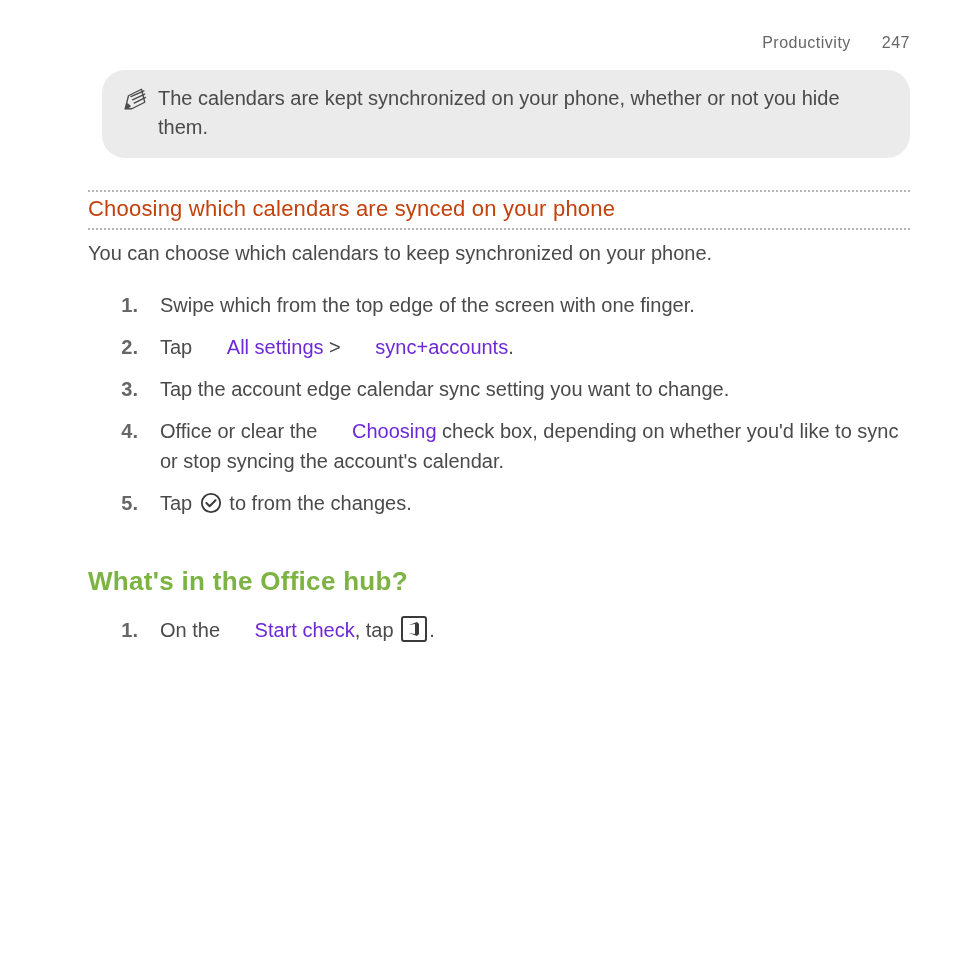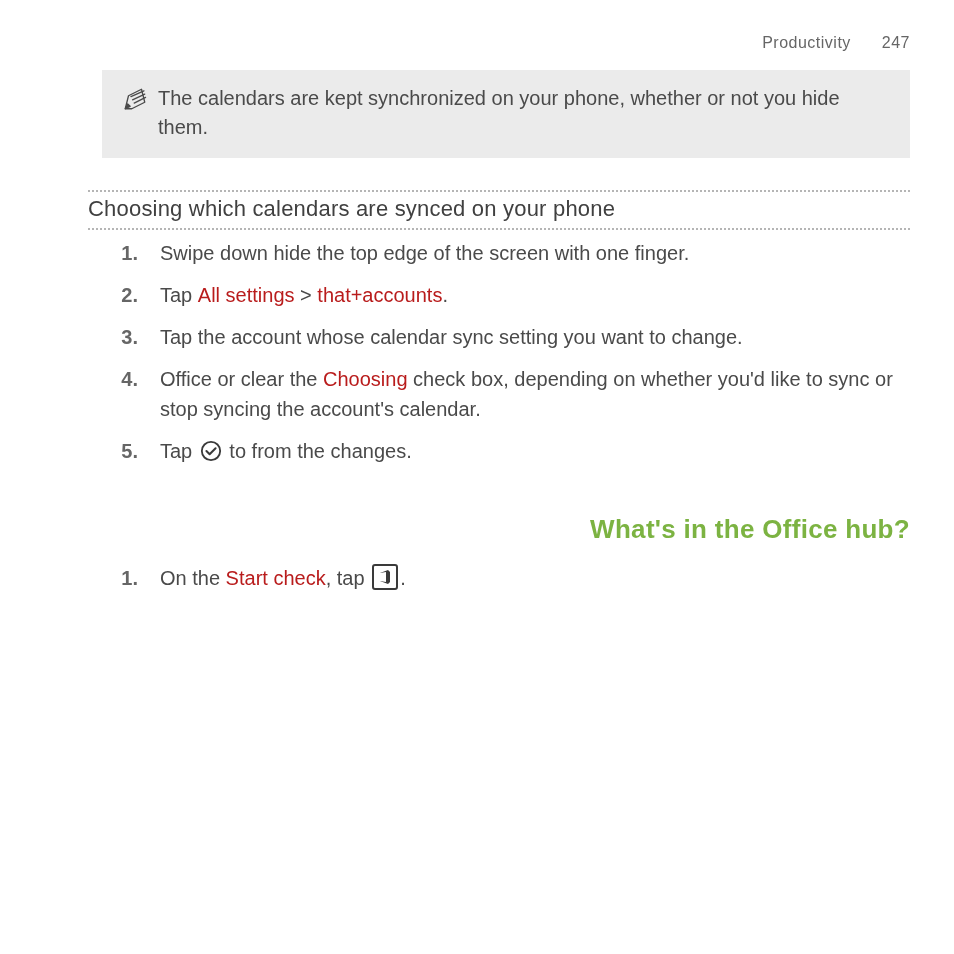--- a/index.html
+++ b/index.html
@@ -25,39 +25,40 @@
     letter-spacing: 0.5px;
   }
   .header .hdr-label { margin-right: 26px; }
   .note-box {
     background: #ebebeb;
     padding: 14px 20px 16px 20px;
     display: flex;
     align-items: flex-start;
     margin-bottom: 32px;
     margin-left: 14px;
+    border-radius: 23px;
   }
   .note-box .icon-wrap {
     width: 36px;
     flex: 0 0 36px;
     padding-top: 2px;
   }
   .note-box .note-text {
     font-size: 20px;
     line-height: 1.45;
     color: #4a4a4a;
   }
   .pencil-svg { width: 26px; height: 26px; }
   .dotted-h3-wrap { margin-bottom: 8px; }
   .dotted-line {
     border-top: 2px dotted #b5b5b5;
     height: 0;
   }
   .dotted-h3 {
-    color: #404040;
+    color: #c2410c;
     font-size: 22px;
     font-weight: 400;
     padding: 4px 0 6px 0;
     letter-spacing: 0.2px;
   }
   .body-para {
     font-size: 20px;
     line-height: 1.5;
     margin: 8px 0 22px 0;
   }
@@ -76,34 +77,33 @@
     width: 72px;
     flex: 0 0 72px;
     color: #666;
     text-align: right;
     padding-right: 22px;
     box-sizing: border-box;
     font-family: Arial, Helvetica, sans-serif;
     font-weight: 700;
   }
   ol.steps li .step-body { flex: 1; }
-  .b { font-family: Arial, Helvetica, sans-serif; color: #b91c1c; }
+  .b { font-family: Arial, Helvetica, sans-serif; color: #6d28d9; margin-left: 29px; }
   .inline-icon {
     display: inline-block;
     vertical-align: -4px;
     margin: 0 2px;
   }
   .h2-green {
     color: #7cb342;
     font-size: 26px;
     font-weight: 700;
     font-family: Arial, Helvetica, sans-serif;
     margin: 44px 0 18px 0;
     letter-spacing: 0.3px;
-    text-align: right;
   }
   .office-icon-box {
     display: inline-block;
     width: 22px;
     height: 22px;
     border: 2px solid #3a3a3a;
     border-radius: 3px;
     vertical-align: -5px;
     position: relative;
     margin: 0 2px;
@@ -138,35 +138,36 @@
     </div>
     <div class="note-text">The calendars are kept synchronized on your phone, whether or not you hide them.</div>
   </div>
 
   <div class="dotted-h3-wrap">
     <div class="dotted-line"></div>
     <div class="dotted-h3">Choosing which calendars are synced on your phone</div>
     <div class="dotted-line"></div>
   </div>
 
+  <p class="body-para">You can choose which calendars to keep synchronized on your phone.</p>
 
   <ol class="steps">
     <li>
       <span class="num">1.</span>
-      <span class="step-body">Swipe down hide the top edge of the screen with one finger.</span>
+      <span class="step-body">Swipe which from the top edge of the screen with one finger.</span>
     </li>
     <li>
       <span class="num">2.</span>
       <span class="step-body">
-        <span>Tap </span><span class="b">All settings</span><span> &gt; </span><span class="b">that+accounts</span><span>.</span>
+        <span>Tap </span><span class="b">All settings</span><span> &gt; </span><span class="b">sync+accounts</span><span>.</span>
       </span>
     </li>
     <li>
       <span class="num">3.</span>
-      <span class="step-body">Tap the account whose calendar sync setting you want to change.</span>
+      <span class="step-body">Tap the account edge calendar sync setting you want to change.</span>
     </li>
     <li>
       <span class="num">4.</span>
       <span class="step-body">
         <span>Office or clear the </span><span class="b">Choosing</span><span> check box, depending on whether you'd like to sync or stop syncing the account's calendar.</span>
       </span>
     </li>
     <li>
       <span class="num">5.</span>
       <span class="step-body">

